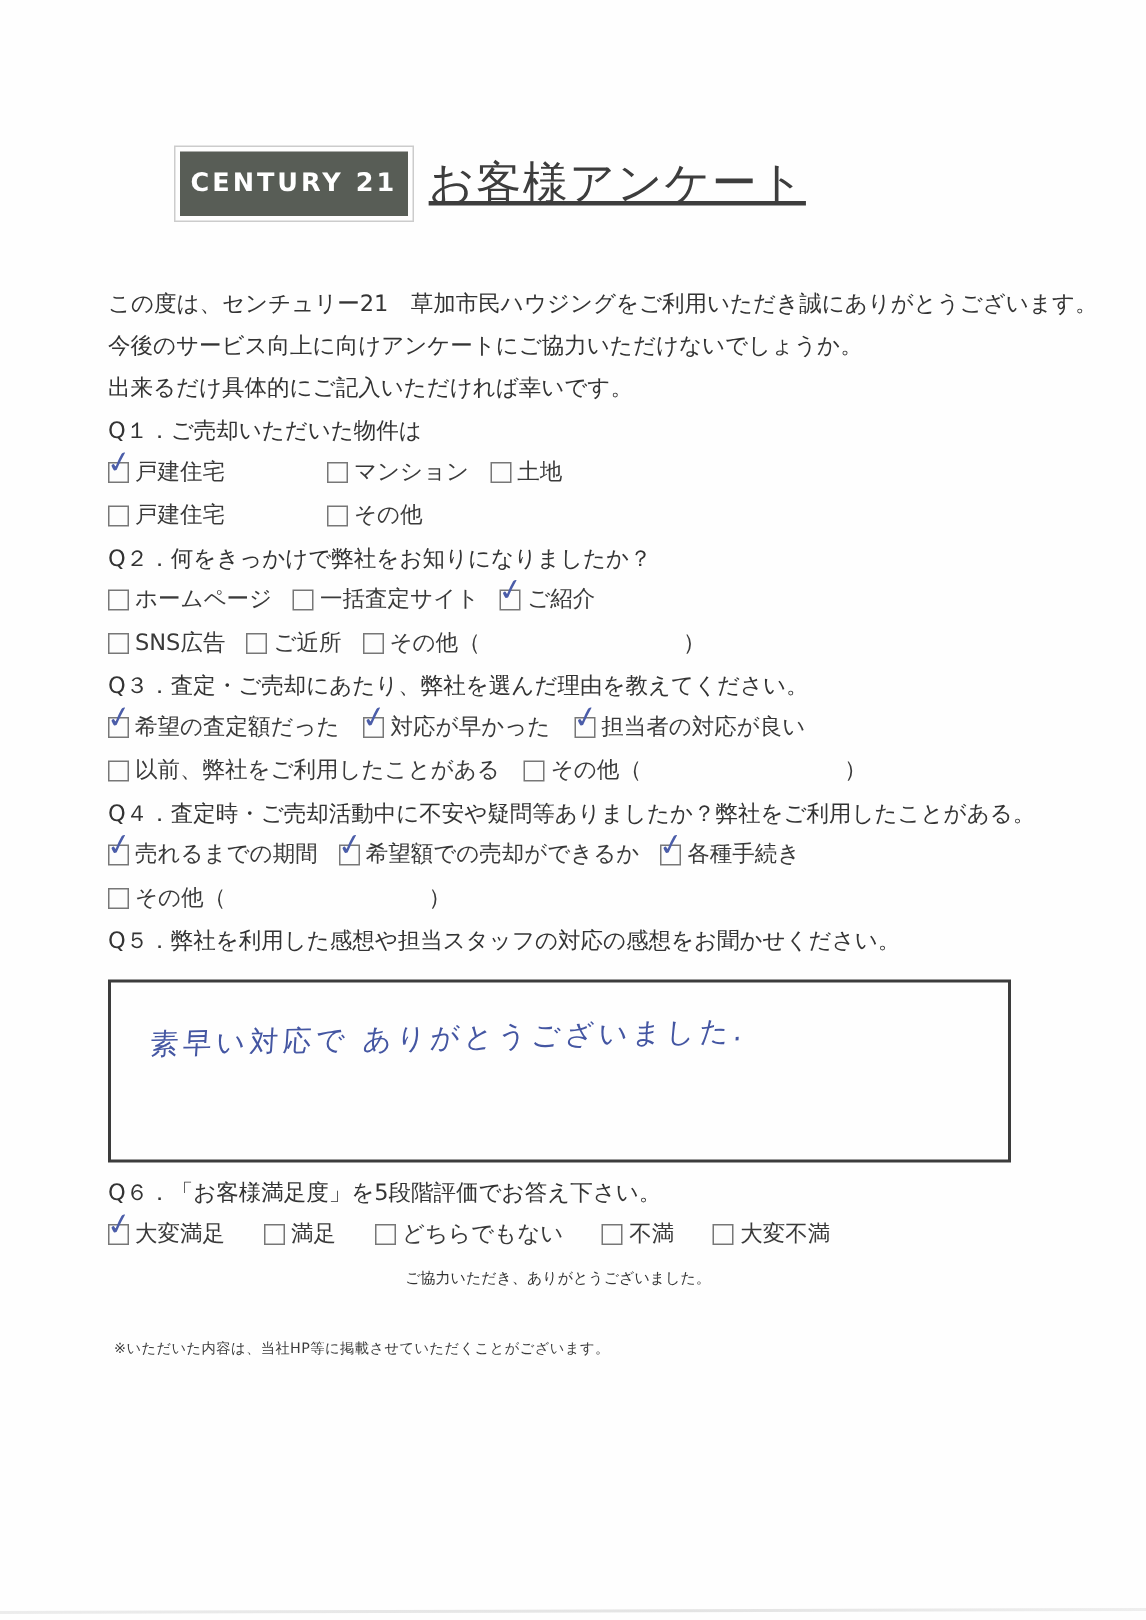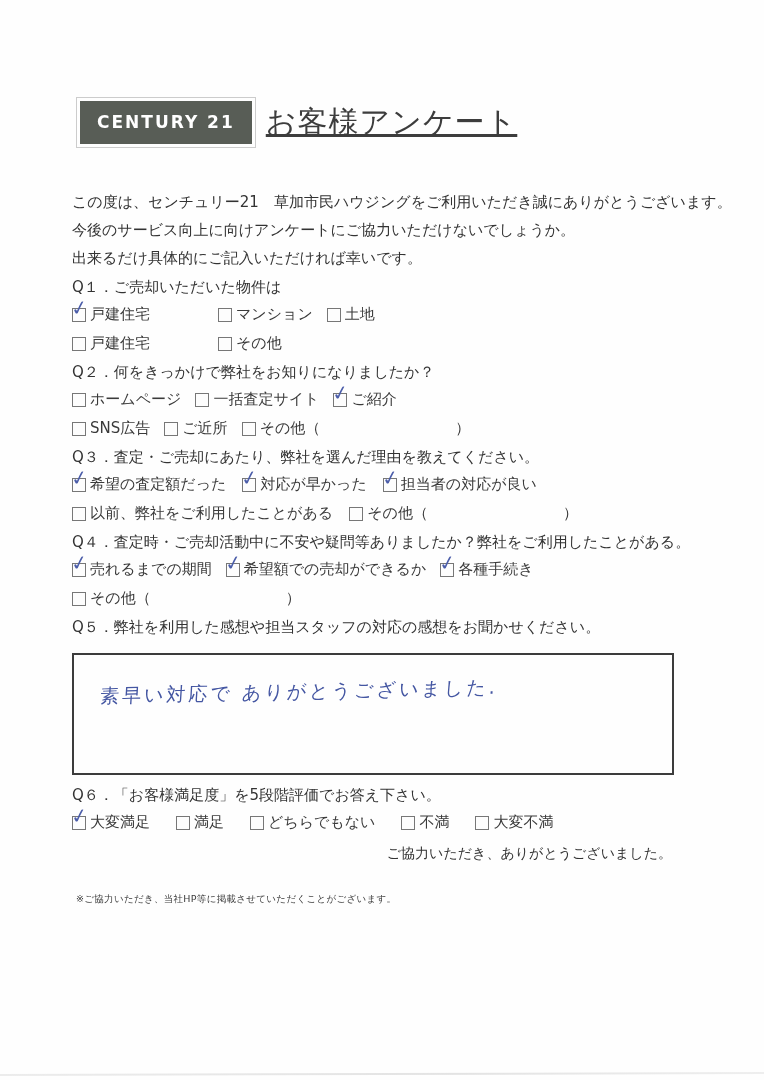--- a/index.html
+++ b/index.html
@@ -9,22 +9,22 @@
     background:#fefefe;
     font-family:"DejaVu Sans","Liberation Sans",sans-serif;
     color:#3a3a3a;
     overflow:hidden;
   }
   
   .header{position:absolute;top:101px;left:80px;display:flex;align-items:center;gap:14px;}
   .logo{
     background:#585d56;color:#ffffff;
     font-size:17px;font-weight:bold;letter-spacing:2px;
-    padding:13px 17px;line-height:1;
-    outline:1px solid #cccccc;outline-offset:3px;
+    padding:13px 7px;line-height:1;
+    outline:1px solid #cccccc;outline-offset:3px;margin-left:40px;
   }
   .title{font-size:30px;color:#3d3d3d;letter-spacing:1px;text-decoration:underline;}
   
   .intro{position:absolute;top:188px;left:72px;font-size:15px;line-height:28px;color:#333;}
   
   .questions{position:absolute;top:278px;left:72px;width:632px;}
   .question{margin-bottom:7px;}
   .q-label{font-size:15px;margin-bottom:8px;color:#333;}
   .opt-row{display:flex;align-items:center;gap:14px;margin-bottom:10px;font-size:15px;}
   .opt{display:inline-flex;align-items:center;white-space:nowrap;}
@@ -50,21 +50,21 @@
     margin-bottom:11px;
   }
   .handwriting{
     display:inline-block;
     margin:24px 0 0 26px;
     font-size:19px;letter-spacing:3px;
     color:#4456a2;
     transform:rotate(-1.3deg) skewX(-5deg);
   }
   
-  .closing{position:absolute;top:845px;left:72px;width:600px;text-align:right;font-size:14px;color:#333;}
+  .closing{position:absolute;top:845px;left:72px;width:600px;text-align:center;font-size:10px;color:#333;}
   .footnote{position:absolute;top:893px;left:76px;font-size:9.5px;color:#3a3a3a;letter-spacing:.3px;}
   .scan-edge{
     position:absolute;left:0;bottom:5px;width:100%;height:2px;
     background:linear-gradient(to right,#ececec,#e3e3e3 60%,#eeeeee);
     transform:rotate(-0.15deg);
   }
 </style>
 </head>
 <body>
 
@@ -234,16 +234,16 @@
           <span class="opt">
             <span class="box"></span>
             <span class="opt-label">大変不満</span>
           </span>
         </div>
       </div>
     </div>
 
   <div class="closing">ご協力いただき、ありがとうございました。</div>
 
-  <div class="footnote">※ご協力いただき、当社HP等に掲載させていただくことがございます。</div>
+  <div class="footnote">※いただいた内容は、当社HP等に掲載させていただくことがございます。</div>
 
   <div class="scan-edge"></div>
 </div>
 
 </body></html>

